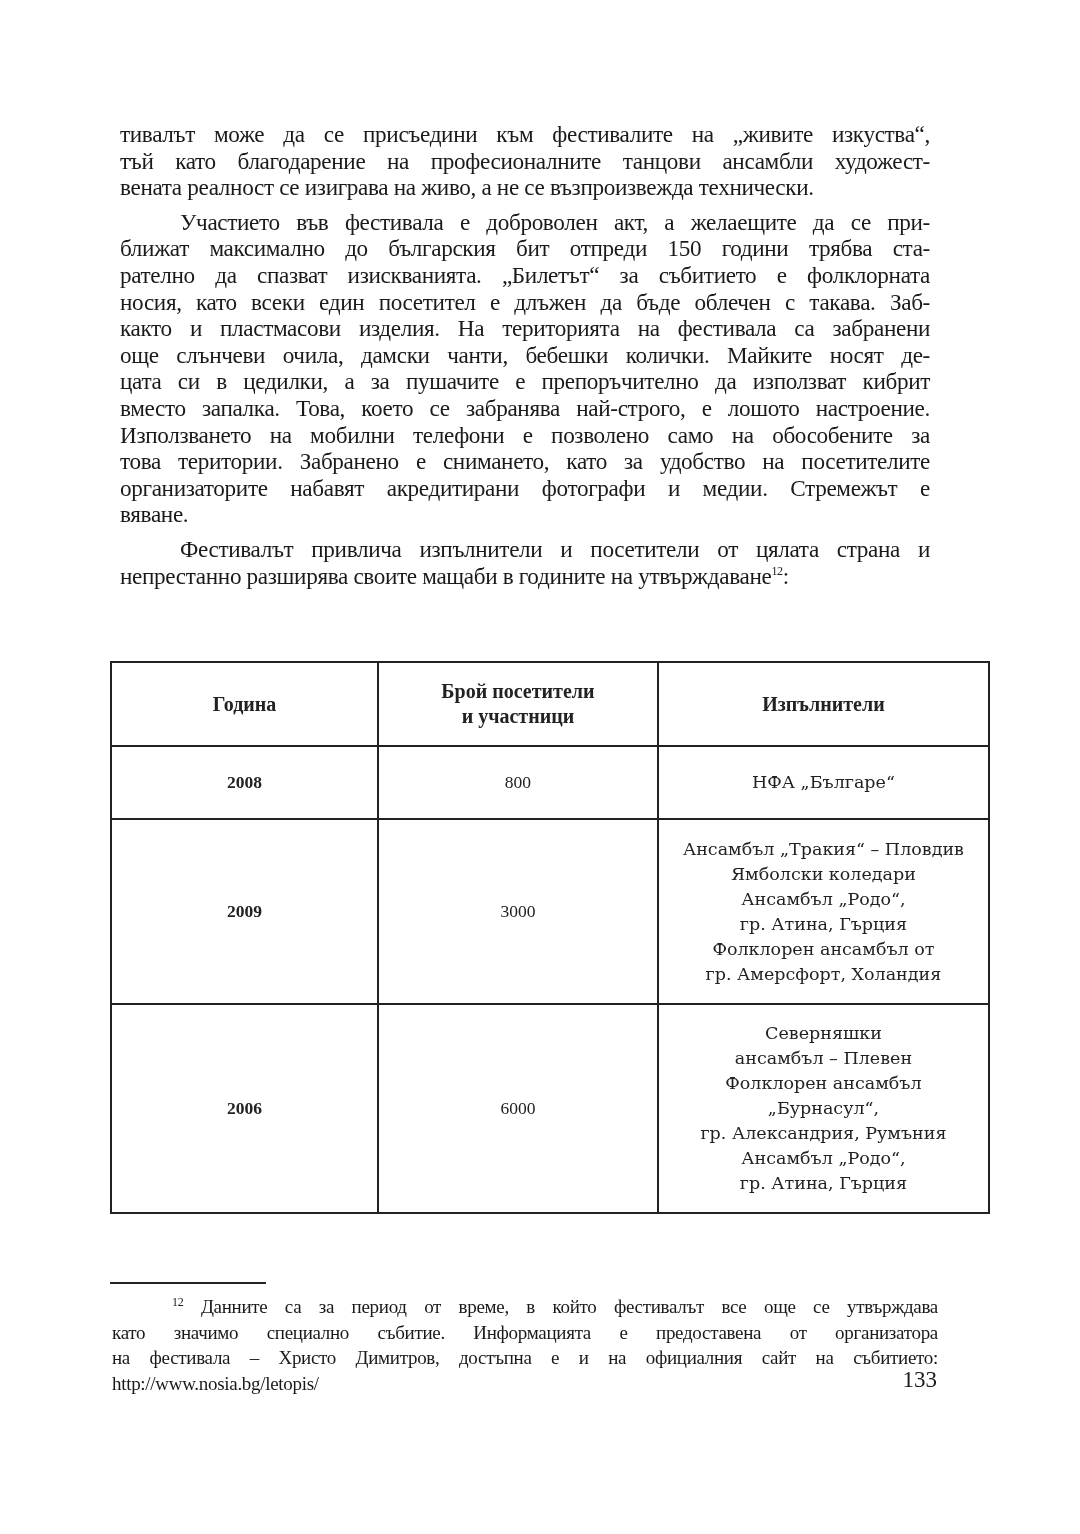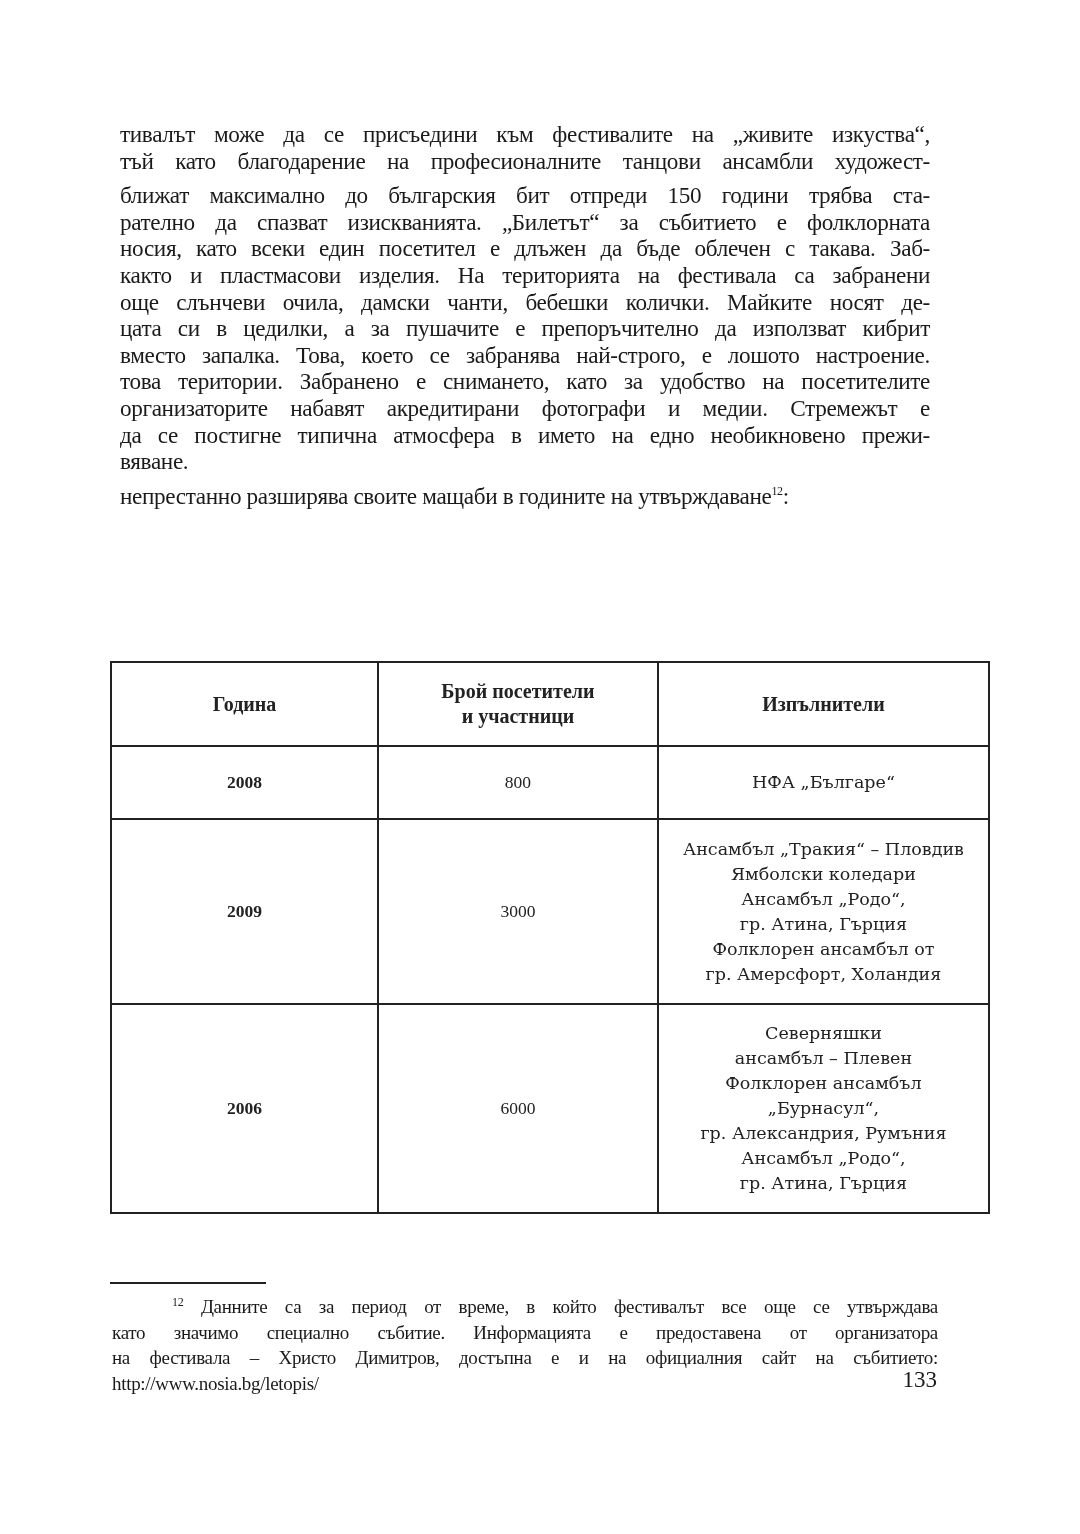--- a/index.html
+++ b/index.html
@@ -26,35 +26,38 @@
     .footnote .line.last { text-align-last: left; }
     .page-number { position: absolute; right: 143px; top: 1367px; font-family: "Liberation Serif", serif; font-size: 23px; }
   </style>
 </head>
 <body>
 
 <div class="page">
   <p class="para">
     <span class="line">тивалът може да се присъедини към фестивалите на „живите изкуства“,</span>
     <span class="line">тъй като благодарение на професионалните танцови ансамбли художест-</span>
+    <span class="line last">вената реалност се изиграва на живо, а не се възпроизвежда технически.</span>
   </p>
   <p class="para">
+    <span class="line indent">Участието във фестивала е доброволен акт, а желаещите да се при-</span>
     <span class="line">ближат максимално до българския бит отпреди 150 години трябва ста-</span>
     <span class="line">рателно да спазват изискванията. „Билетът“ за събитието е фолклорната</span>
     <span class="line">носия, като всеки един посетител е длъжен да бъде облечен с такава. Заб-</span>
     <span class="line">както и пластмасови изделия. На територията на фестивала са забранени</span>
     <span class="line">още слънчеви очила, дамски чанти, бебешки колички. Майките носят де-</span>
     <span class="line">цата си в цедилки, а за пушачите е препоръчително да използват кибрит</span>
     <span class="line">вместо запалка. Това, което се забранява най-строго, е лошото настроение.</span>
+    <span class="line">Използването на мобилни телефони е позволено само на обособените за</span>
     <span class="line">това територии. Забранено е снимането, като за удобство на посетителите</span>
     <span class="line">организаторите набавят акредитирани фотографи и медии. Стремежът е</span>
-    <span class="line">да се постигне типична атмосфера в името на едно необикновено прежи-</span>
     <span class="line last">вяване.</span>
   </p>
   <p class="para">
+    <span class="line indent">Фестивалът привлича изпълнители и посетители от цялата страна и</span>
     <span class="line last"><span>непрестанно разширява своите мащаби в годините на утвърждаване</span><sup>12</sup><span>:</span></span>
   </p>
 </div>
 
 <table class="data">
   <colgroup>
       <col class="col1">
       <col class="col2">
       <col class="col3">
     </colgroup>

